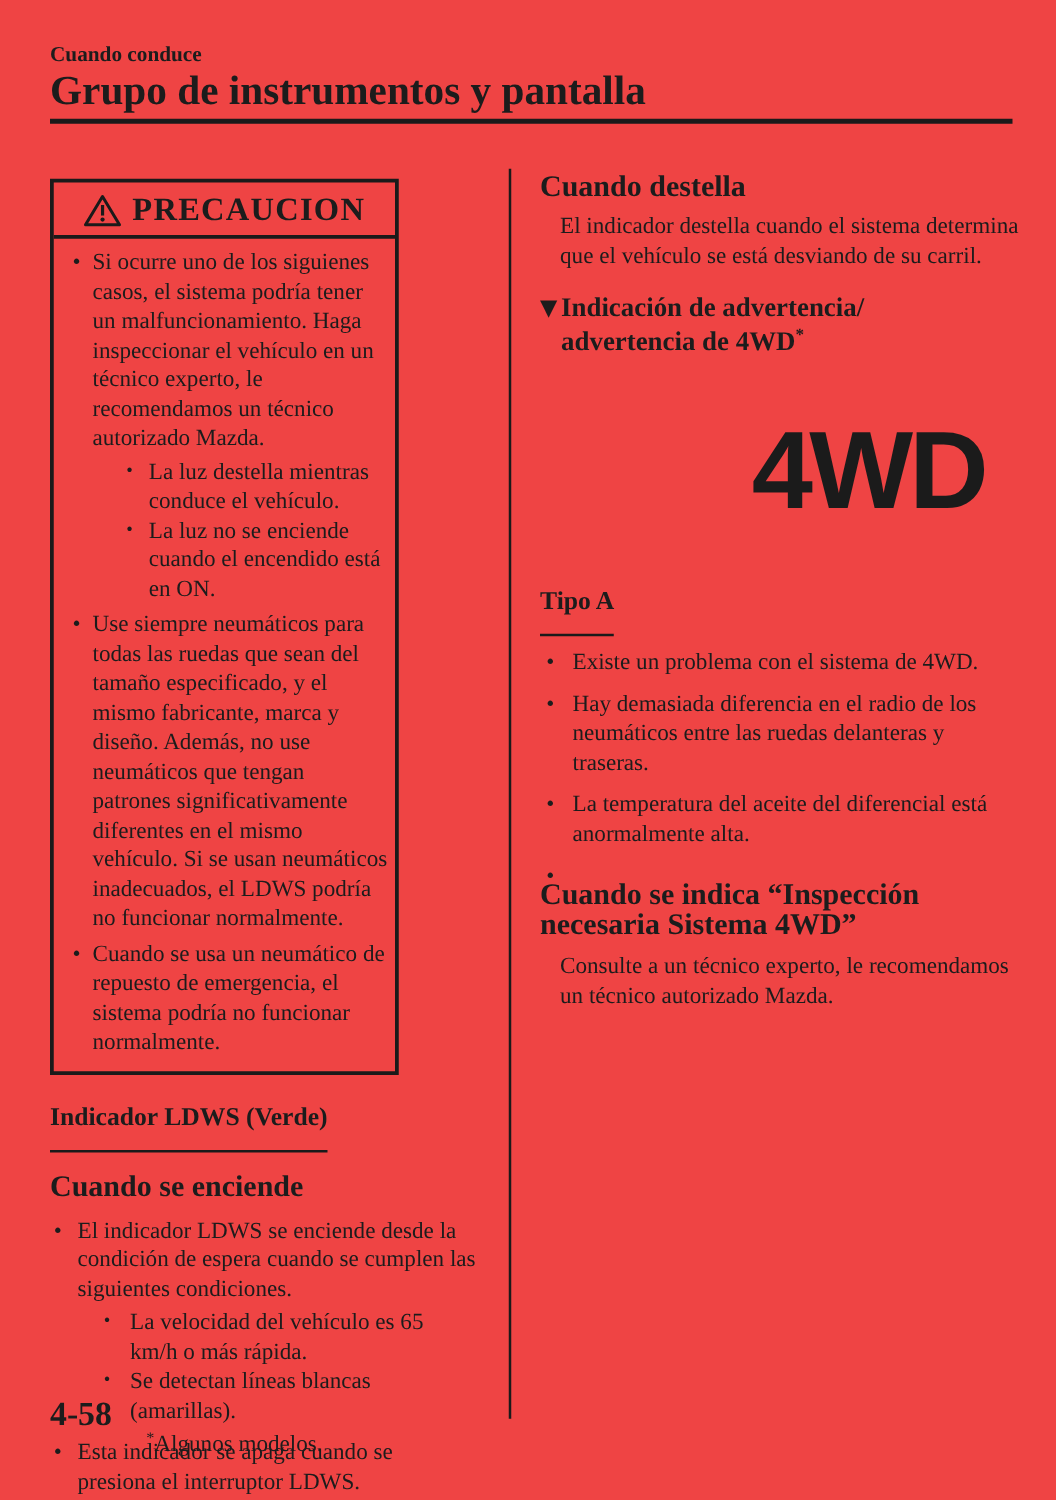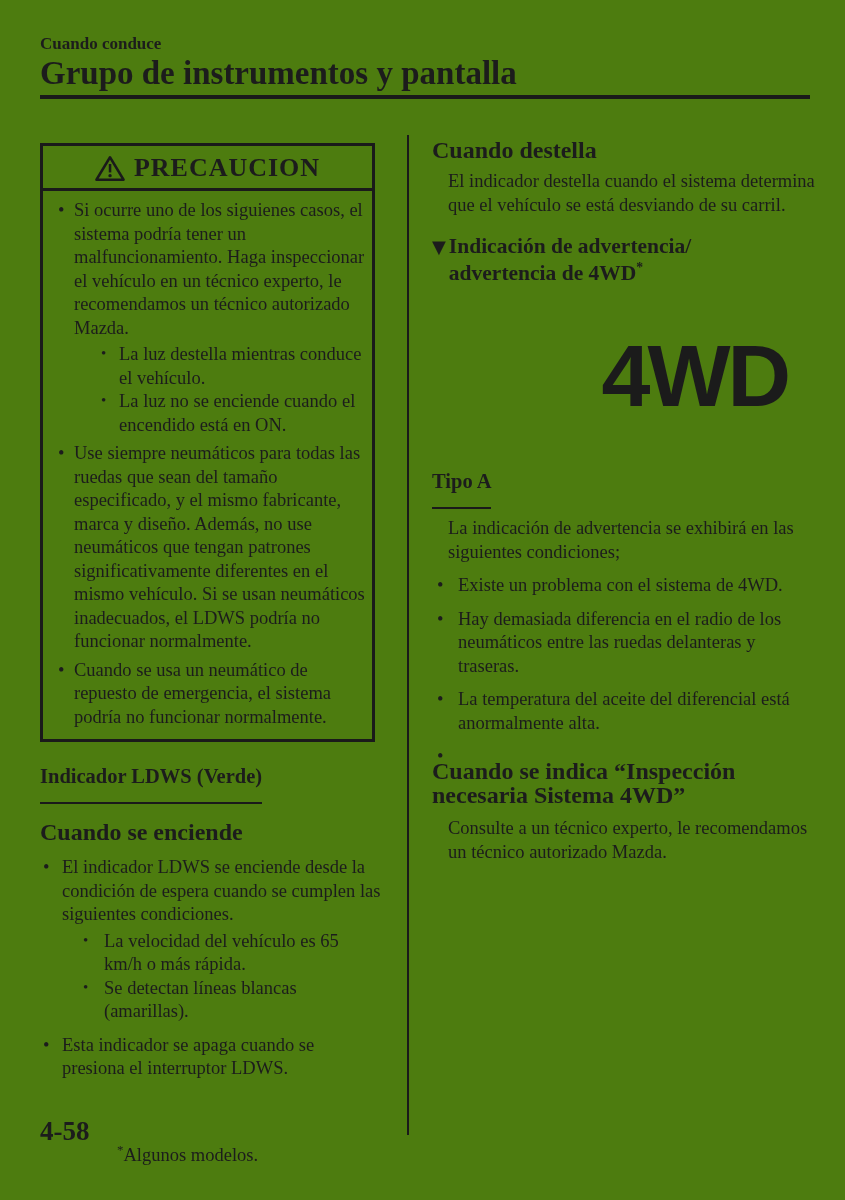--- a/index.html
+++ b/index.html
@@ -1,37 +1,37 @@
 <!DOCTYPE html>
 <html lang="es"><head>
 <meta charset="utf-8">
 <style>
   * { margin:0; padding:0; box-sizing:border-box; }
   html,body { background:#ffffff; }
   .page {
     position:relative; width:845px; height:1200px; margin:0 auto;
-    background:#4d7c0f; color:#1c1c1c;
+    background:#ef4444; color:#1c1c1c;
     font-family:"Liberation Serif", serif; overflow:hidden;
   }
 
   
   .page-header { position:absolute; left:40px; top:34px; width:770px; }
   .eyebrow { font-size:17px; font-weight:bold; line-height:20px; }
   .page-title { font-size:33px; font-weight:bold; line-height:34px; margin-top:2px; letter-spacing:0; }
   .header-rule { position:absolute; left:40px; top:95px; width:770px; height:4px; background:#1a1a1a; }
 
   
   .col-divider { position:absolute; left:407px; top:135px; width:2px; height:1000px; background:#1a1a1a; }
   .col-left  { position:absolute; left:40px;  top:143px; width:341px; }
   .col-right { position:absolute; left:432px; top:138px; width:386px; }
 
   p, li { font-size:18.5px; line-height:23.5px; }
 
   
-  .caution-box { border:3px solid #1a1a1a; width:335px; }
+  .caution-box { border:3px solid #1a1a1a; width:279px; }
   .caution-head {
     display:flex; align-items:center; justify-content:center; gap:9px;
     padding:7px 0 5px 0; border-bottom:3px solid #1a1a1a;
   }
   .caution-title { font-size:26px; font-weight:bold; letter-spacing:1px; }
   .warn-icon { display:block; }
   .caution-body { padding:8px 6px 10px 10px; }
 
   
   ul { list-style:none; }
@@ -174,21 +174,20 @@
       <span class="tri-marker">▼</span>
       <span>
         <span>Indicación de advertencia/</span><br>
         <span>advertencia de 4WD</span><sup class="star">*</sup>
       </span>
     </h2>
 
     <div class="display-4wd">4WD</div>
 
     <h2 class="rule-heading">Tipo A</h2>
-    <p class="para">La indicación de advertencia se exhibirá en las siguientes condiciones;</p>
 
     <ul class="plain-list tipo-list">
       <li class="li1">
         <span class="b">•</span>
         <span>Existe un problema con el sistema de 4WD.</span>
       </li>
       <li class="li1">
         <span class="b">•</span>
         <span>Hay demasiada diferencia en el radio de los neumáticos entre las ruedas delanteras y traseras.</span>
       </li>

